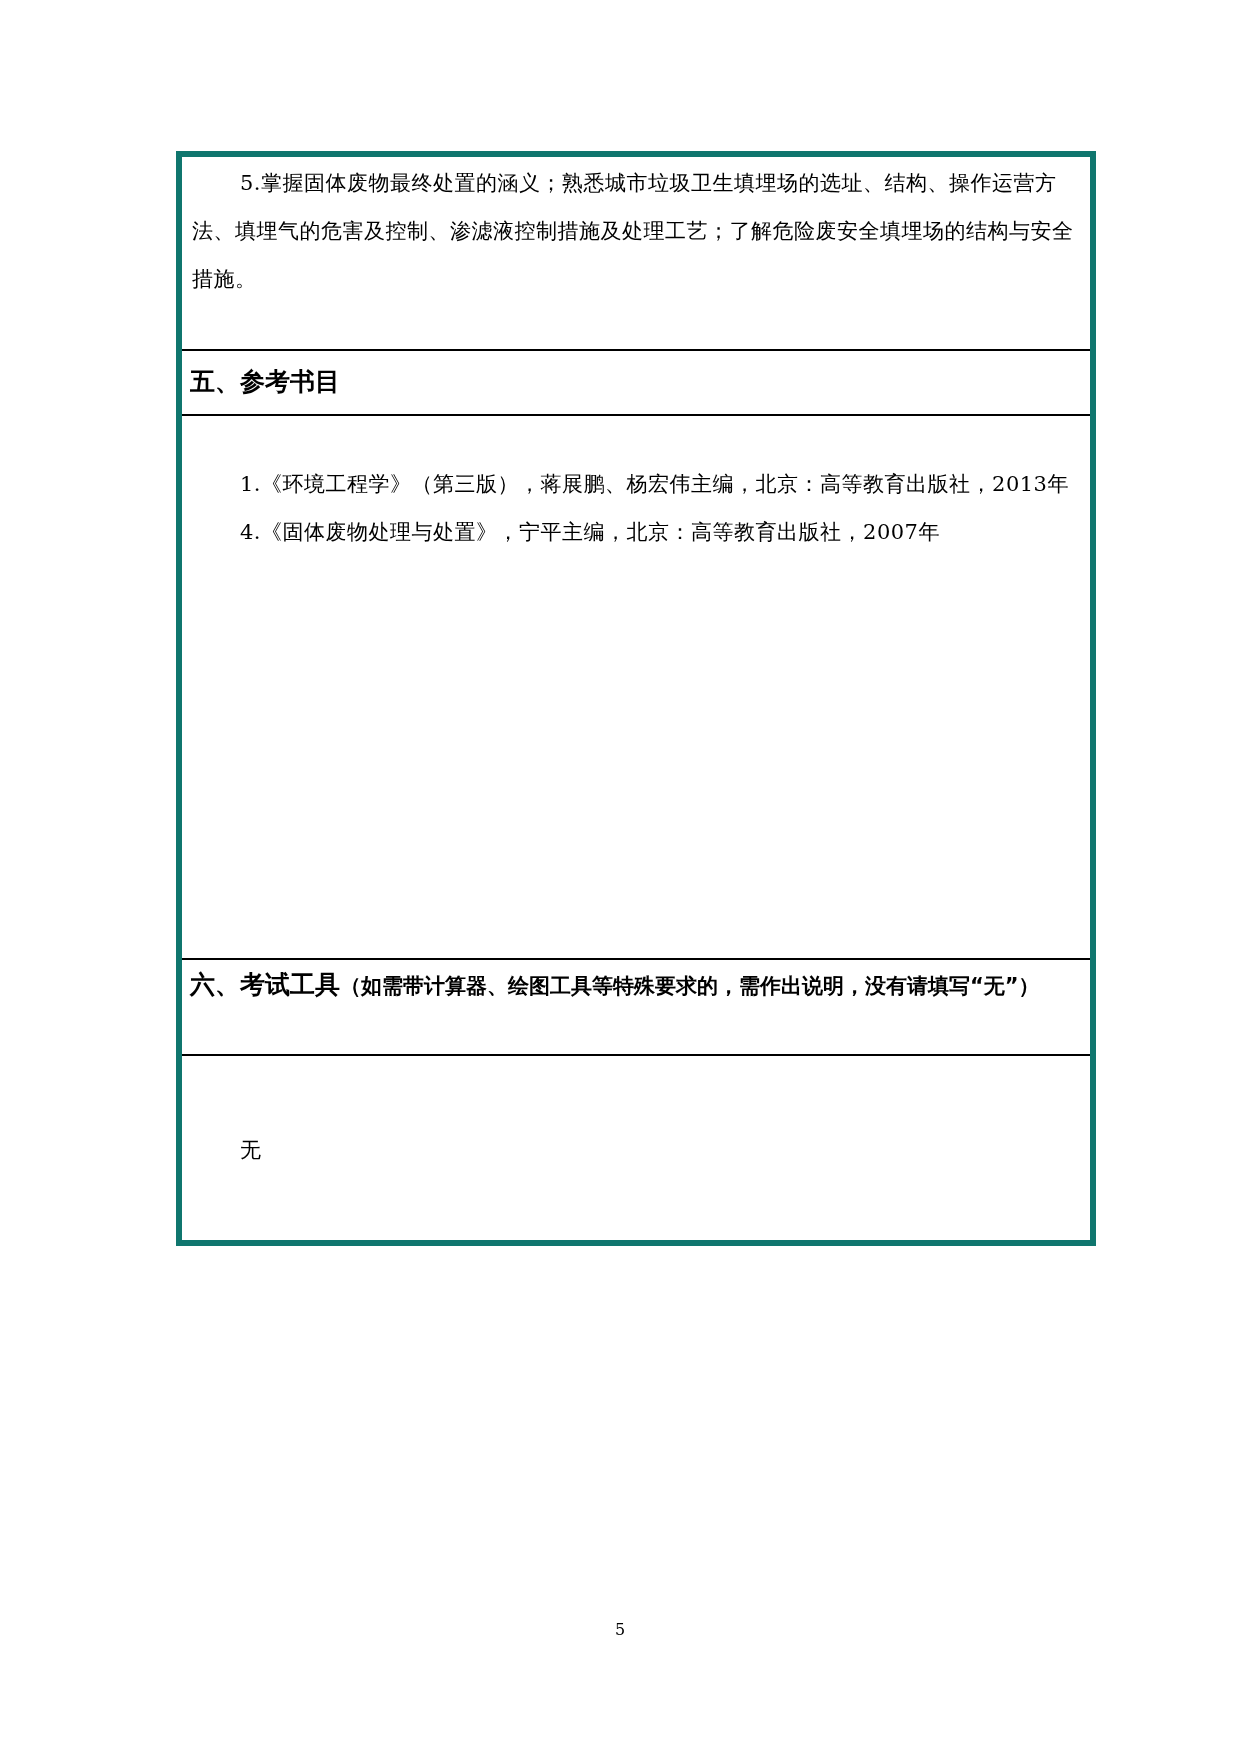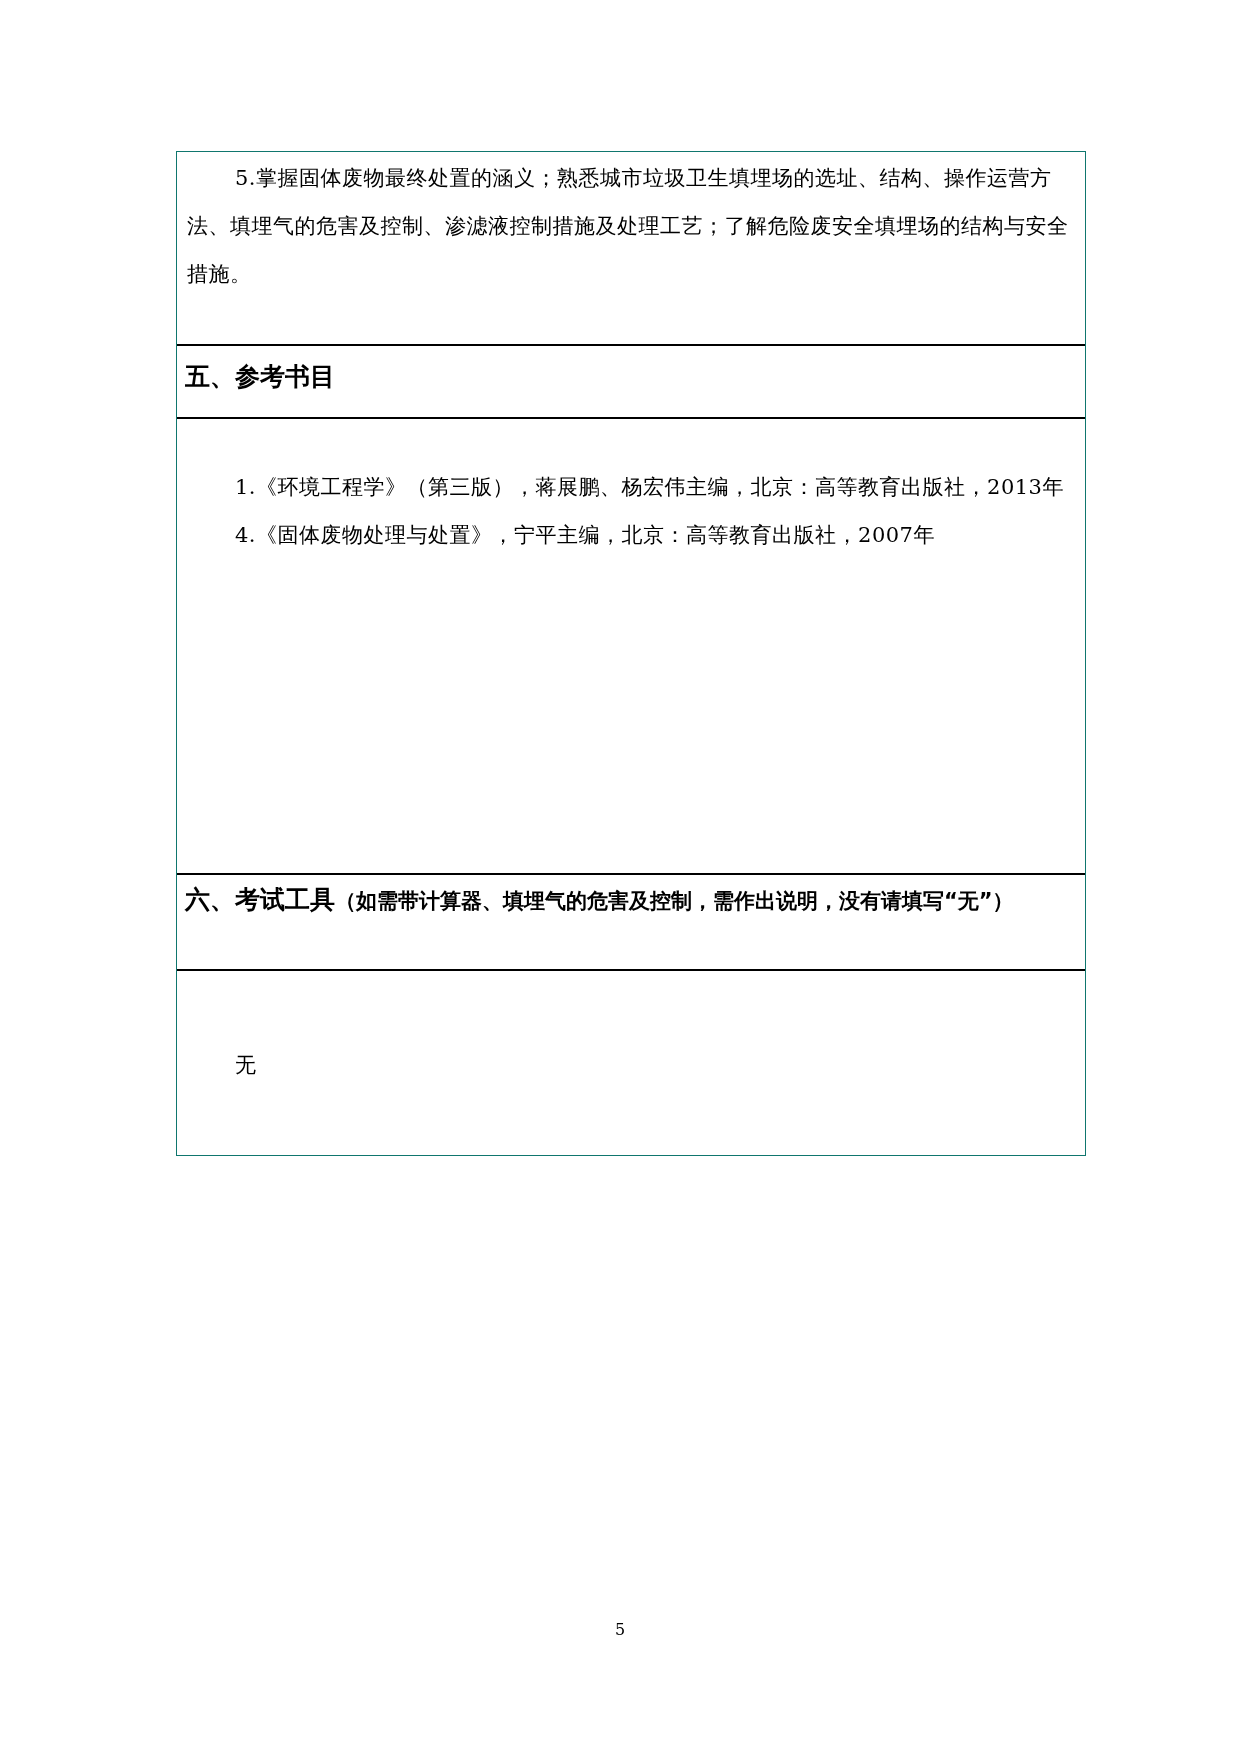--- a/index.html
+++ b/index.html
@@ -1,17 +1,17 @@
 <!DOCTYPE html>
 <html><head>
 <meta charset="utf-8">
 <style>
   html, body { margin:0; padding:0; background:#fff; }
   body { width:1240px; height:1754px; position:relative; font-family:"DejaVu Serif", "Liberation Serif", serif; color:#000; }
-  .tbl { position:absolute; left:176px; top:151px; width:908px; border:1px solid #0f766e; }
+  .tbl { position:absolute; left:176px; top:151px; width:908px; border:6px solid #0f766e; }
   .row { border-top:2px solid #000; box-sizing:border-box; position:relative; }
   .row:first-child { border-top:none; }
   .body-text { font-size:21px; line-height:48px; padding:0 8px 0 10px; letter-spacing:0.5px; }
   .indent { text-indent:48px; }
   .hdr { font-family:"DejaVu Sans", "Liberation Sans", sans-serif; font-weight:bold; font-size:25px; padding:0 8px; }
   .hdr .sub { font-size:21px; }
   .p { margin:0; }
   .pageno { position:absolute; top:1620px; left:0; width:1240px; text-align:center; font-size:16px; }
 </style>
 </head>
@@ -19,29 +19,29 @@
 
 <div class="tbl">
   <div class="row" style="height:192px;">
     <div class="body-text" style="padding-top:2px;">
       <p class="p indent">5.掌握固体废物最终处置的涵义；熟悉城市垃圾卫生填埋场的选址、结构、操作运营方法、填埋气的危害及控制、渗滤液控制措施及处理工艺；了解危险废安全填埋场的结构与安全措施。</p>
     </div>
   </div>
   <div class="row" style="height:65px;">
     <div class="hdr" style="line-height:62px;">五、参考书目</div>
   </div>
-  <div class="row" style="height:456px;margin-top:8px;">
+  <div class="row" style="height:544px;">
     <div class="body-text" style="padding-top:44px; line-height:48px;">
       <p class="p indent">1.《环境工程学》（第三版），蒋展鹏、杨宏伟主编，北京：高等教育出版社，2013年</p>
       <p class="p indent">4.《固体废物处理与处置》，宁平主编，北京：高等教育出版社，2007年</p>
     </div>
   </div>
   <div class="row" style="height:96px;">
     <div class="hdr" style="line-height:45px; padding-top:2px;">
-      <span>六、考试工具</span><span class="sub">（如需带计算器、填埋气的危害及控制，需作出说明，没有请填写“无”）</span>
+      <span>六、考试工具</span><span class="sub">（如需带计算器、绘图工具等特殊要求的，需作出说明，没有请填写“无”）</span>
     </div>
   </div>
   <div class="row" style="height:186px;">
     <div class="body-text" style="padding-top:70px;">
       <p class="p indent">无</p>
     </div>
   </div>
 </div>
 
 <div class="pageno">5</div>

